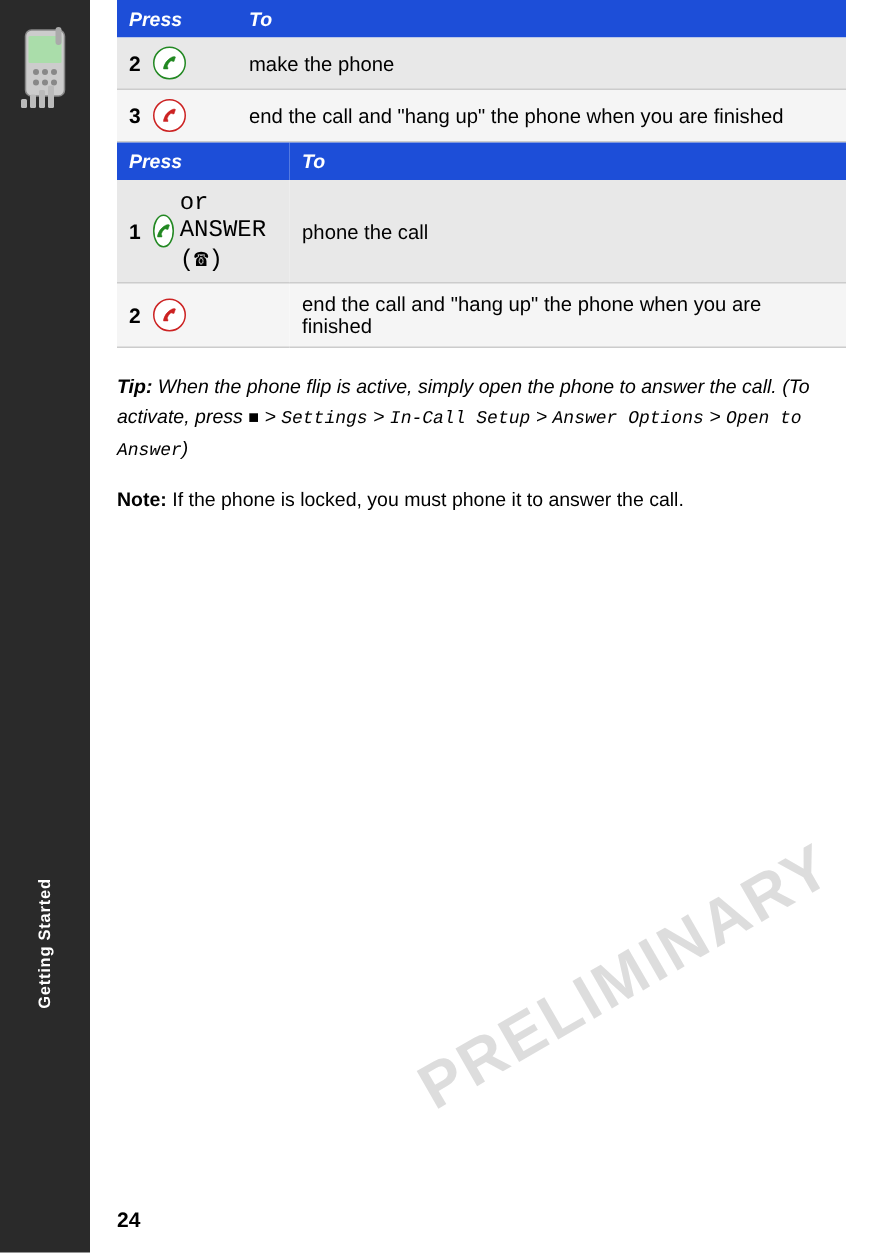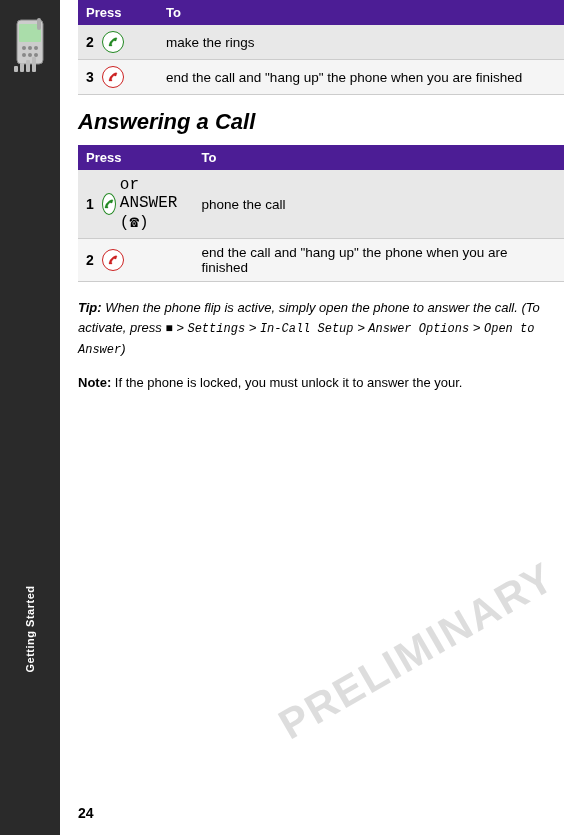--- a/index.html
+++ b/index.html
@@ -57,26 +57,27 @@
       margin-bottom: 0;
     }
 
     table {
       width: 100%;
       border-collapse: collapse;
       font-size: 13.5px;
     }
 
     .table-header-row th {
-      background: #4c1d95;
+      background: #1d4ed8;
       color: #ffffff;
       padding: 5px 8px;
       text-align: left;
       font-weight: bold;
       font-size: 13px;
+      font-style: italic;
     }
 
     .table-header-row th:first-child {
       width: 80px;
     }
 
     .table-row-odd td {
       background: #e8e8e8;
       padding: 6px 8px;
       vertical-align: middle;
@@ -252,40 +253,39 @@
           <td>
             <div class="press-cell">
               <span class="press-num">2</span>
               <span class="press-icon green-icon" title="send call button">
                 <svg width="12" height="12" viewBox="0 0 12 12">
                     <path d="M2 9 Q3 5 6 3 Q9 1 10 2 L9 5 Q8 5 7 4.5 Q5 6 4.5 8 Q5 9 5 10 L2 10 Z" fill="#228822" stroke="#228822" stroke-width="0.3"></path>
                   </svg>
               </span>
             </div>
           </td>
-          <td>make the rings</td>
+          <td>make the phone</td>
         </tr>
         <tr class="table-row-even">
           <td>
             <div class="press-cell">
               <span class="press-num">3</span>
               <span class="press-icon red-icon" title="end call button">
                 <svg width="12" height="12" viewBox="0 0 12 12">
                     <path d="M2 9 Q3 5 6 3 Q9 1 10 2 L9 5 Q8 5 7 4.5 Q5 6 4.5 8 Q5 9 5 10 L2 10 Z" fill="#cc2222" stroke="#cc2222" stroke-width="0.3"></path>
                   </svg>
               </span>
             </div>
           </td>
           <td>end the call and "hang up" the phone when you are finished</td>
         </tr>
       </tbody>
     </table>
   </div>
 
-  <h2 class="section-heading">Answering a Call</h2>
 
 
   <div class="answer-table-wrapper">
     <table>
       <thead>
         <tr class="table-header-row">
           <th>Press</th>
           <th>To</th>
         </tr>
       </thead>
@@ -319,20 +319,20 @@
         </tr>
       </tbody>
     </table>
   </div>
 
   <p class="tip-section">
     <span class="tip-label">Tip:</span><span> When the phone flip is active, simply open the phone to answer the call. (To activate, press <span class="monospace-text">■</span> &gt; <span class="monospace-text">Settings</span> &gt; <span class="monospace-text">In-Call Setup</span> &gt; <span class="monospace-text">Answer Options</span> &gt; <span class="monospace-text">Open to Answer</span>)</span>
   </p>
 
   <p class="note-section">
-    <span class="note-label">Note:</span><span> If the phone is locked, you must unlock it to answer the your.</span>
+    <span class="note-label">Note:</span><span> If the phone is locked, you must phone it to answer the call.</span>
   </p>
 
   <div class="watermark">PRELIMINARY</div>
 
   <div class="page-number">24</div>
 
 </div>
 
 </body></html>

